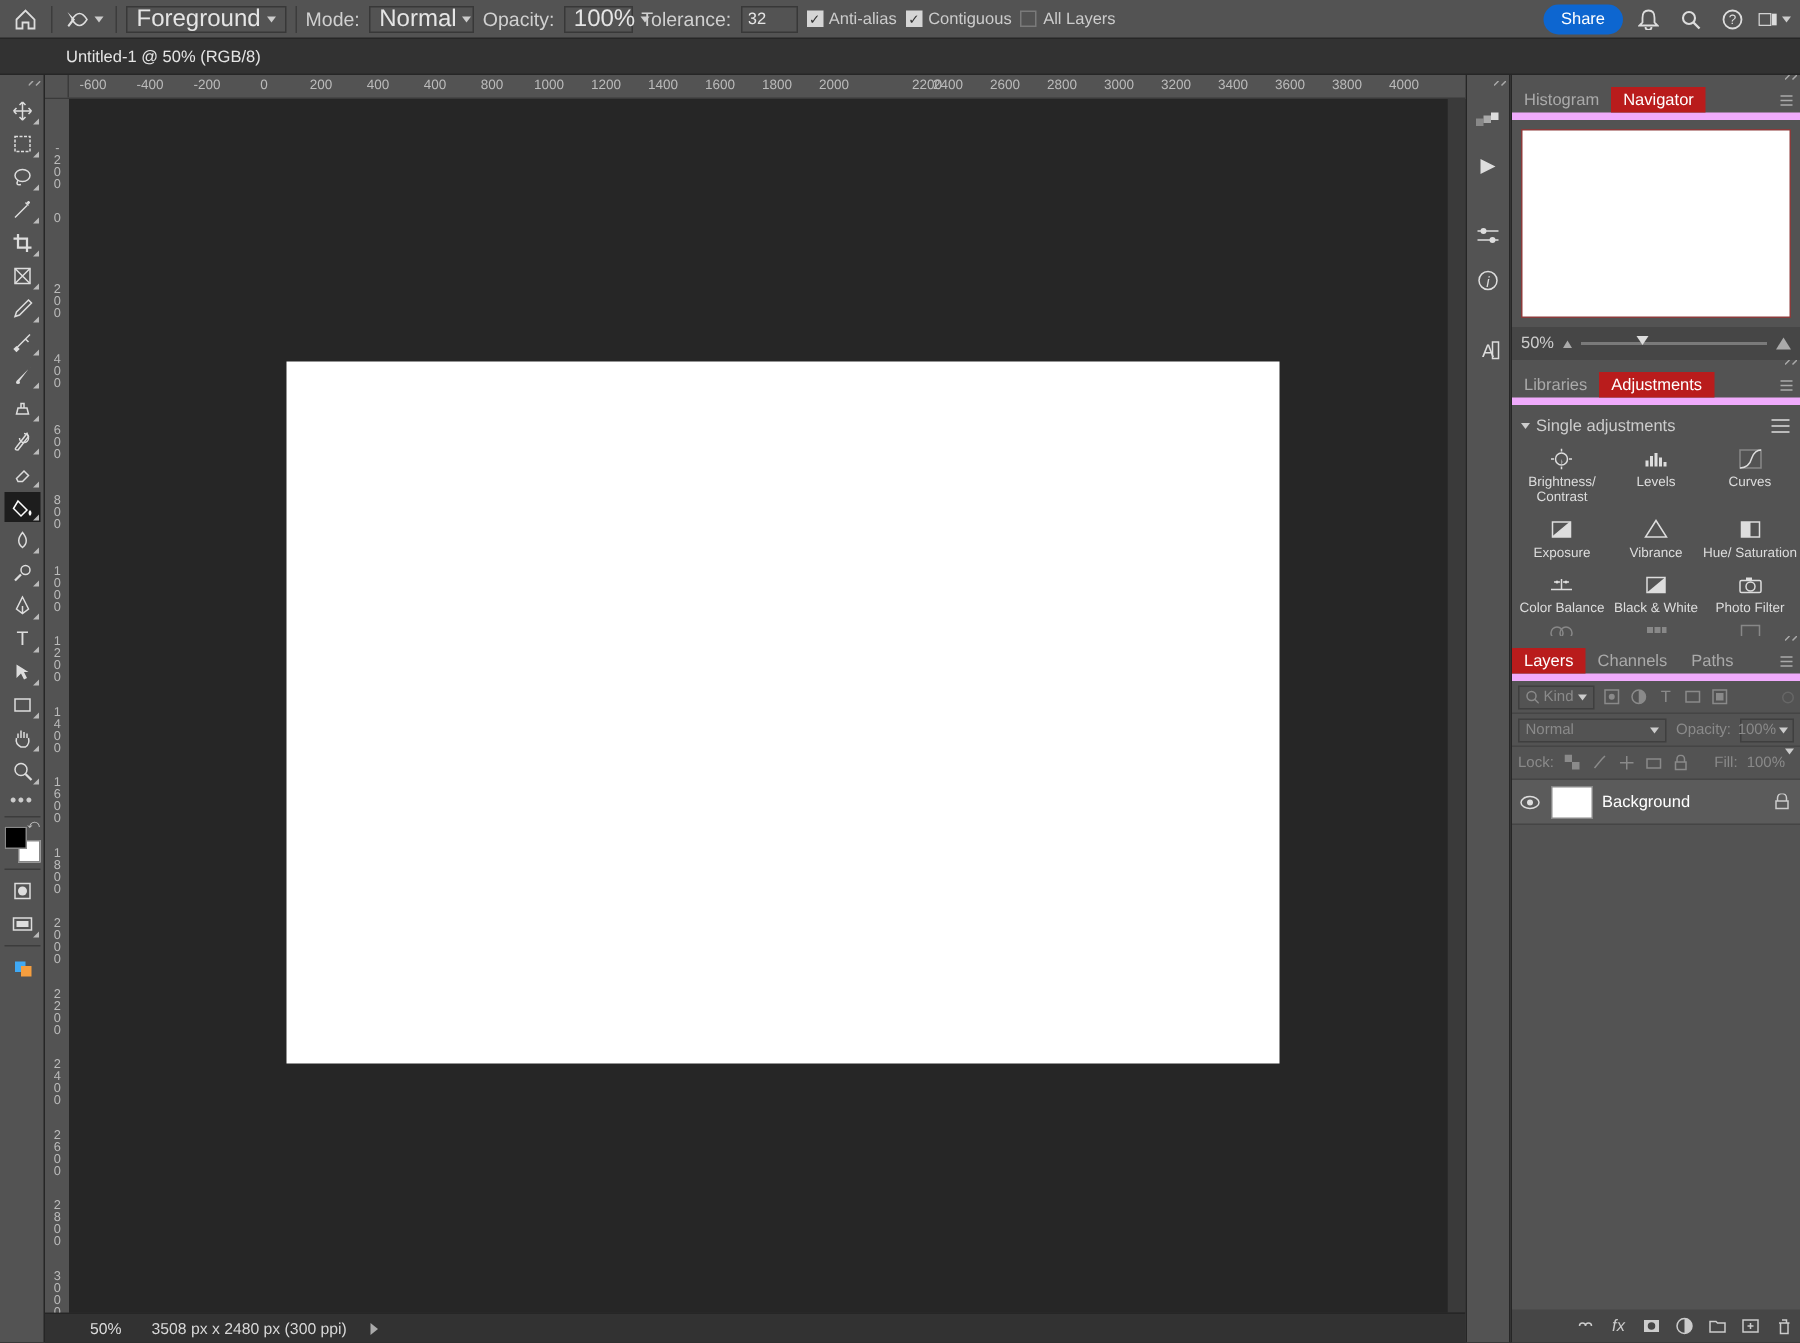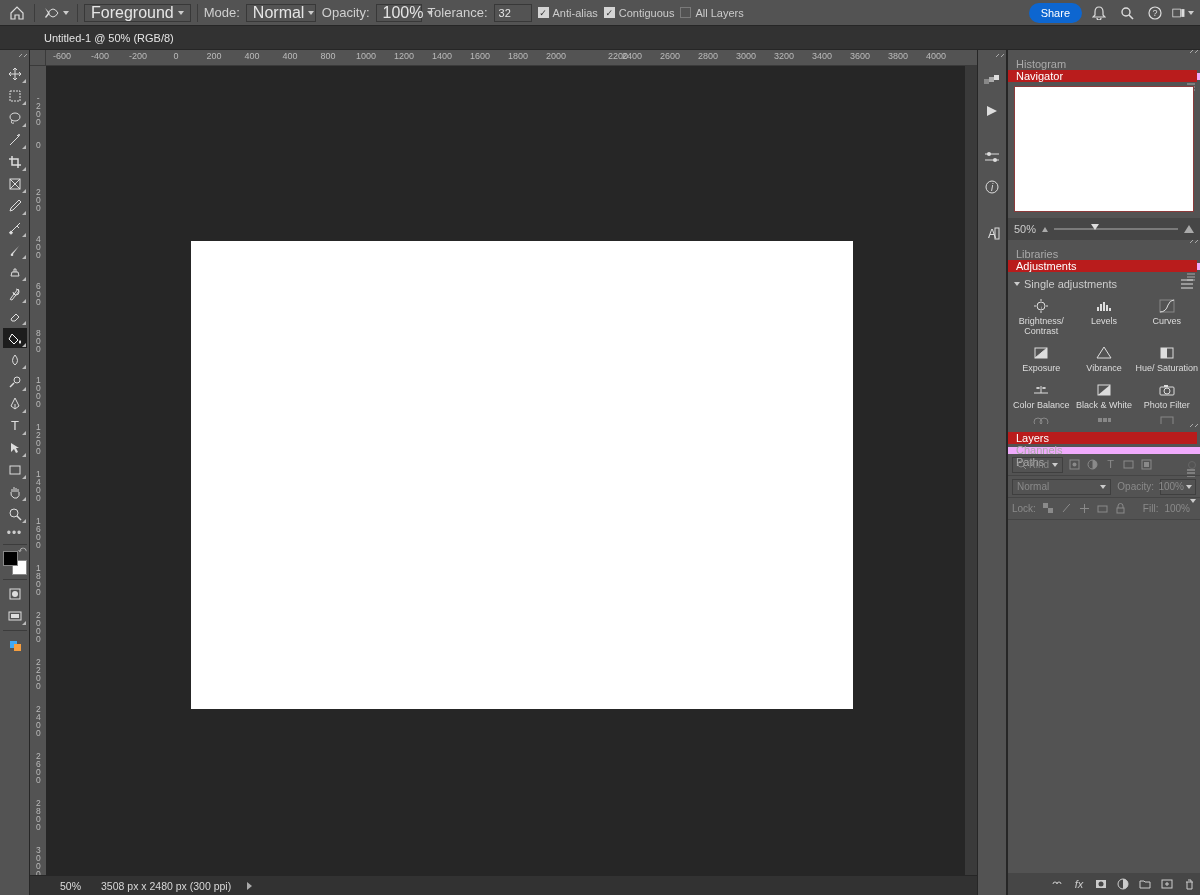--- a/index.html
+++ b/index.html
@@ -62,21 +62,21 @@
 .status-bar .info { padding:0 6px; color:#d8d8d8;}
 .status-bar .chev-r { width:0;height:0;border-top:4px solid transparent;border-bottom:4px solid transparent;border-left:5px solid #aaa; margin-left:10px;}
 
 
 .dock-strip { width:30px; background:#535353; border-left:1px solid #262626; border-right:1px solid #262626; display:flex; flex-direction:column; align-items:center; padding-top:4px; gap:8px;}
 .dock-strip .expander { height:8px; width:100%; display:flex; justify-content:flex-end; padding-right:2px;}
 .dock-icon { width:26px; height:22px; display:flex; align-items:center; justify-content:center; cursor:pointer;}
 
 
 .right-panels { width:193px; background:#535353; display:flex; flex-direction:column; border-left:1px solid #262626; font-size:11px; color:#ccc;}
-.panel-tab-row { display:flex; height:22px; border-bottom:7px solid #f0abfc; align-items:stretch; padding-right:3px;flex-direction:column;}
+.panel-tab-row { display:flex; height:22px; border-bottom:5px solid #f0abfc; align-items:stretch; padding-right:3px;}
 .panel-tab { padding:0 8px; display:flex; align-items:center; color:#aaa; cursor:pointer; font-size:11px;}
 .panel-tab.active { color:#fff; background:#b91c1c;}
 .panel-tab-corner { margin-left:auto; display:flex; align-items:center;}
 .expander2 { height:8px; width:100%; display:flex; justify-content:flex-end; padding-right:2px;}
 
 .navigator { padding:6px; }
 .nav-box { height:126px; background:#fff; border:1px solid #8b3a3a; }
 .nav-zoom-row { height:22px; background:#464646; display:flex; align-items:center; padding:0 6px; gap:6px; font-size:11px;}
 .nav-slider { flex:1; height:2px; background:#7a7a7a; position:relative;}
 .nav-slider::before { content:''; position:absolute; left:30%; top:-4px; width:0;height:0;border-left:4px solid transparent;border-right:4px solid transparent;border-top:6px solid #ddd;}
@@ -757,20 +757,36 @@
           <span>
               <svg width="11" height="11">
                 <rect x="2" y="5" width="7" height="5" fill="none" stroke="#8a8a8a"></rect>
                 <path d="M3 5 V3 A2.5 2.5 0 0 1 8 3 V5" fill="none" stroke="#8a8a8a"></path>
               </svg>
             </span>
         </div>
         <span class="lbl" style="margin-left:auto;">Fill:</span>
         <div class="val"><span>100%</span><span class="chev-down"></span></div>
       </div>
+      <div class="layer-row">
+        <span class="layer-eye">
+            <svg width="14" height="10">
+              <ellipse cx="7" cy="5" rx="6" ry="4" fill="none" stroke="#ddd"></ellipse>
+              <circle cx="7" cy="5" r="2" fill="#ddd"></circle>
+            </svg>
+          </span>
+        <div class="layer-thumb"></div>
+        <span class="layer-name">Background</span>
+        <span class="layer-locktiny">
+            <svg width="10" height="11">
+              <rect x="1" y="5" width="8" height="5" fill="none" stroke="#ccc"></rect>
+              <path d="M2 5 V3 A3 3 0 0 1 8 3 V5" fill="none" stroke="#ccc"></path>
+            </svg>
+          </span>
+      </div>
       <div class="layers-empty"></div>
       <div class="layers-footer">
         <span class="lf-foot">
             <svg width="12" height="10">
               <path d="M2 5 A2 2 0 0 1 6 5 M6 5 A2 2 0 0 1 10 5" fill="none" stroke="#ccc"></path>
             </svg>
           </span>
         <span class="lf-foot" style="font-style:italic;">fx</span>
         <span class="lf-foot">
             <svg width="12" height="10">

